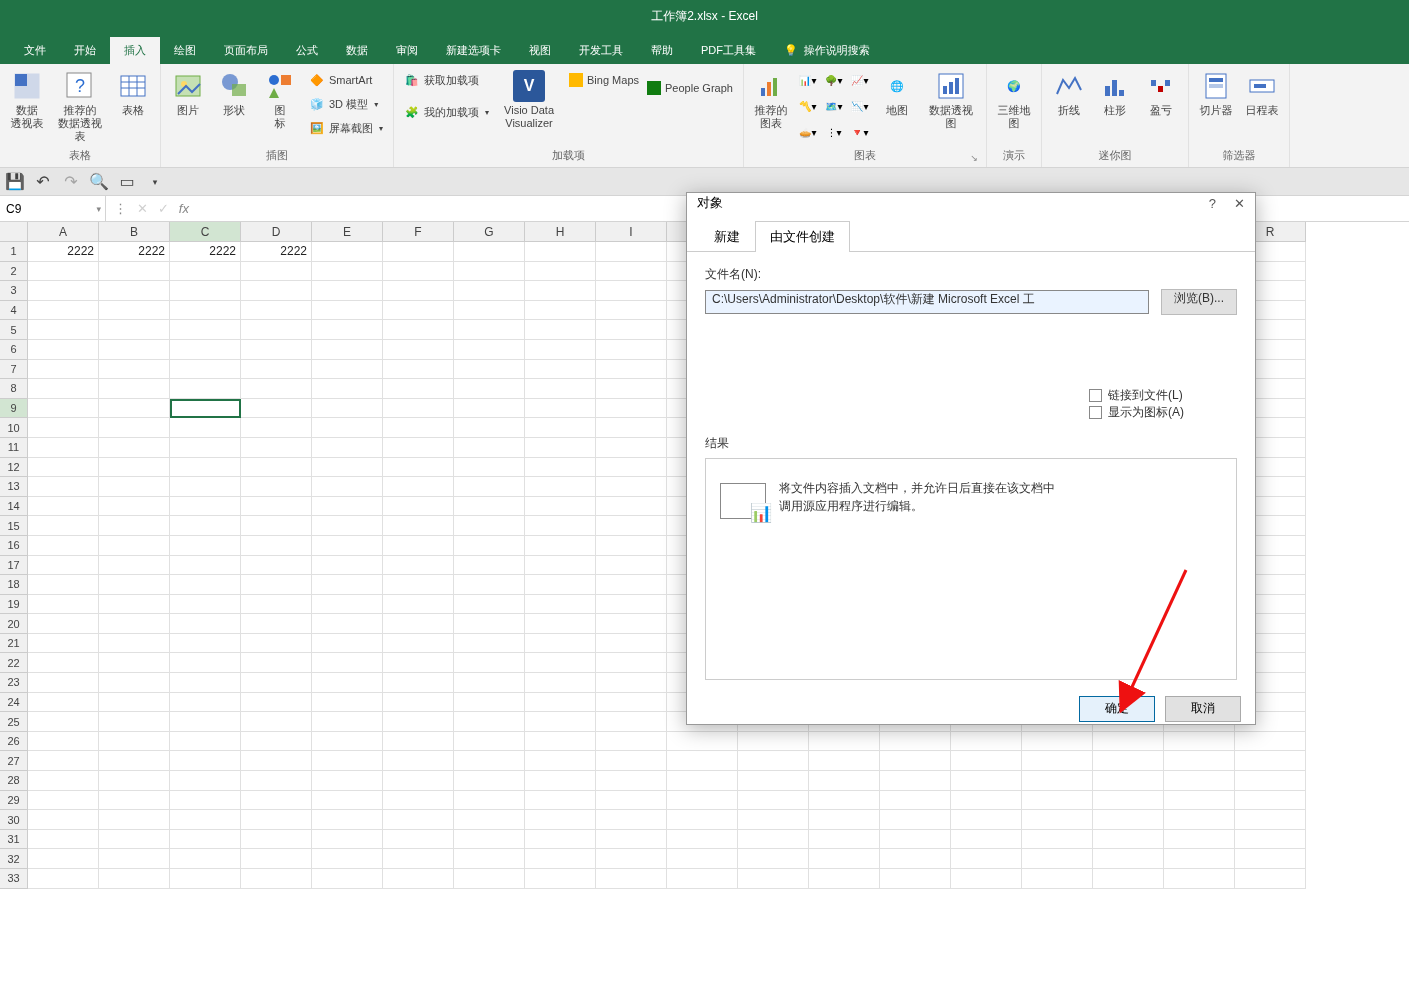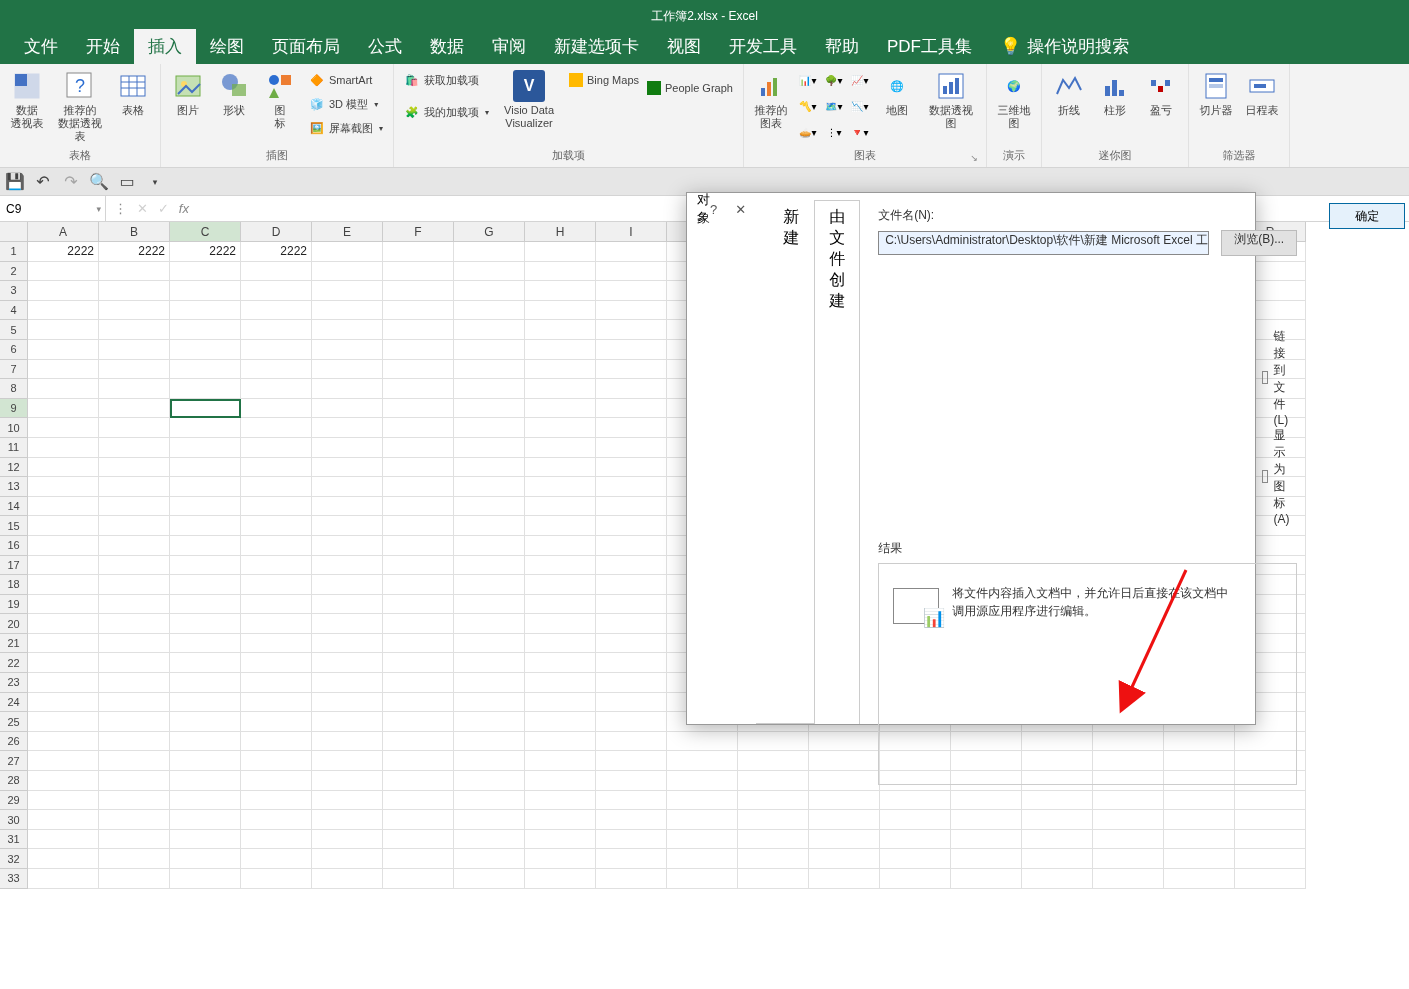--- a/index.html
+++ b/index.html
@@ -3,21 +3,21 @@
 <meta charset="utf-8">
 <style>
 * { margin: 0; padding: 0; box-sizing: border-box; font-family: "Microsoft YaHei", "Segoe UI", sans-serif; }
 body { background: #fff; width: 1409px; height: 989px; overflow: hidden; position: relative; }
 
 
 .titlebar { height: 32px; background: #217346; display: flex; align-items: center; justify-content: center; color: #fff; font-size: 12px; }
 
 
 .ribbon-tabs { height: 32px; background: #217346; display: flex; align-items: flex-end; padding-left: 10px; }
-.ribbon-tab { padding: 6px 14px; color: #fff; font-size: 17px; cursor: pointer; }
+.ribbon-tab { padding: 6px 14px; color: #fff; font-size: 11px; cursor: pointer; }
 .ribbon-tab.active { background: #f3f3f3; color: #217346; }
 .ribbon-tab.lightbulb { display: flex; align-items: center; gap: 6px; }
 
 
 .ribbon { height: 104px; background: #f3f3f3; border-bottom: 1px solid #d4d4d4; display: flex; }
 .ribbon-group { border-right: 1px solid #e1e1e1; padding: 4px 6px 2px 6px; display: flex; flex-direction: column; justify-content: space-between; }
 .ribbon-group-content { display: flex; align-items: flex-start; gap: 4px; }
 .ribbon-group-label { text-align: center; font-size: 11px; color: #666; padding: 2px 0; position: relative; }
 .ribbon-group-label .arrow { position: absolute; right: 2px; bottom: 2px; font-size: 9px; color: #888; }
 .big-btn { display: flex; flex-direction: column; align-items: center; justify-content: center; width: 42px; text-align: center; font-size: 11px; color: #444; gap: 2px; padding: 2px; cursor: pointer; }
@@ -48,26 +48,26 @@
 .col-h.active { background: #d2e5d2; }
 .row-headers { position: absolute; left: 0; top: 20px; width: 28px; }
 .row-h { height: 19.6px; border-right: 1px solid #ccc; border-bottom: 1px solid #ccc; background: #f0f0f0; display: flex; align-items: center; justify-content: center; font-size: 11px; color: #444; }
 .row-h.active { background: #d2e5d2; }
 .cells { position: absolute; left: 28px; top: 20px; }
 .cell-row { display: flex; }
 .cell { width: 71px; height: 19.6px; border-right: 1px solid #e0e0e0; border-bottom: 1px solid #e0e0e0; display: flex; align-items: center; justify-content: flex-end; padding: 0 4px; font-size: 12px; color: #222; }
 .cell.selected { outline: 2px solid #217346; outline-offset: -2px; background: #fff; }
 
 
-.dialog { position: absolute; left: 686px; top: 192px; width: 570px; height: 533px; background: #fff; border: 1px solid #999; box-shadow: 0 4px 20px rgba(0,0,0,0.3); display: flex; }
+.dialog { position: absolute; left: 686px; top: 192px; width: 570px; height: 533px; background: #fff; border: 1px solid #999; box-shadow: 0 4px 20px rgba(0,0,0,0.3); display: flex; flex-direction: column; }
 .dlg-title { height: 32px; display: flex; align-items: center; justify-content: space-between; padding: 0 10px; font-size: 13px; }
 .dlg-title-btns { display: flex; gap: 18px; color: #555; }
 .dlg-title-btns span { cursor: pointer; }
 .dlg-tabs { display: flex; padding-left: 12px; border-bottom: 1px solid #ccc; margin-top: 6px; }
-.dlg-tab { padding: 6px 14px; font-size: 16px; border: 1px solid transparent; border-bottom: none; cursor: pointer; position: relative; top: 1px; }
+.dlg-tab { padding: 6px 14px; font-size: 13px; border: 1px solid transparent; border-bottom: none; cursor: pointer; position: relative; top: 1px; }
 .dlg-tab.active { border-color: #ccc; background: #fff; }
 .dlg-body { flex: 1; padding: 14px 18px; font-size: 12px; color: #333; }
 .fname-row { display: flex; align-items: center; gap: 12px; margin-top: 6px; }
 .fname-input { flex: 1; height: 24px; border: 1px solid #888; background: #eaf3ff; padding: 0 6px; font-size: 12px; white-space: nowrap; overflow: hidden; }
 .browse-btn { height: 26px; padding: 0 12px; background: #e1e1e1; border: 1px solid #bbb; cursor: pointer; font-size: 12px; }
 .checks { margin-top: 72px; margin-left: 384px; display: flex; flex-direction: column; }
 .chk { display: flex; align-items: center; gap: 6px; }
 .chk-box { width: 13px; height: 13px; border: 1px solid #888; }
 .result-group { margin-top: 14px; }
 .result-box { border: 1px solid #ccc; height: 222px; margin-top: 6px; padding: 20px 14px; display: flex; gap: 13px; }

